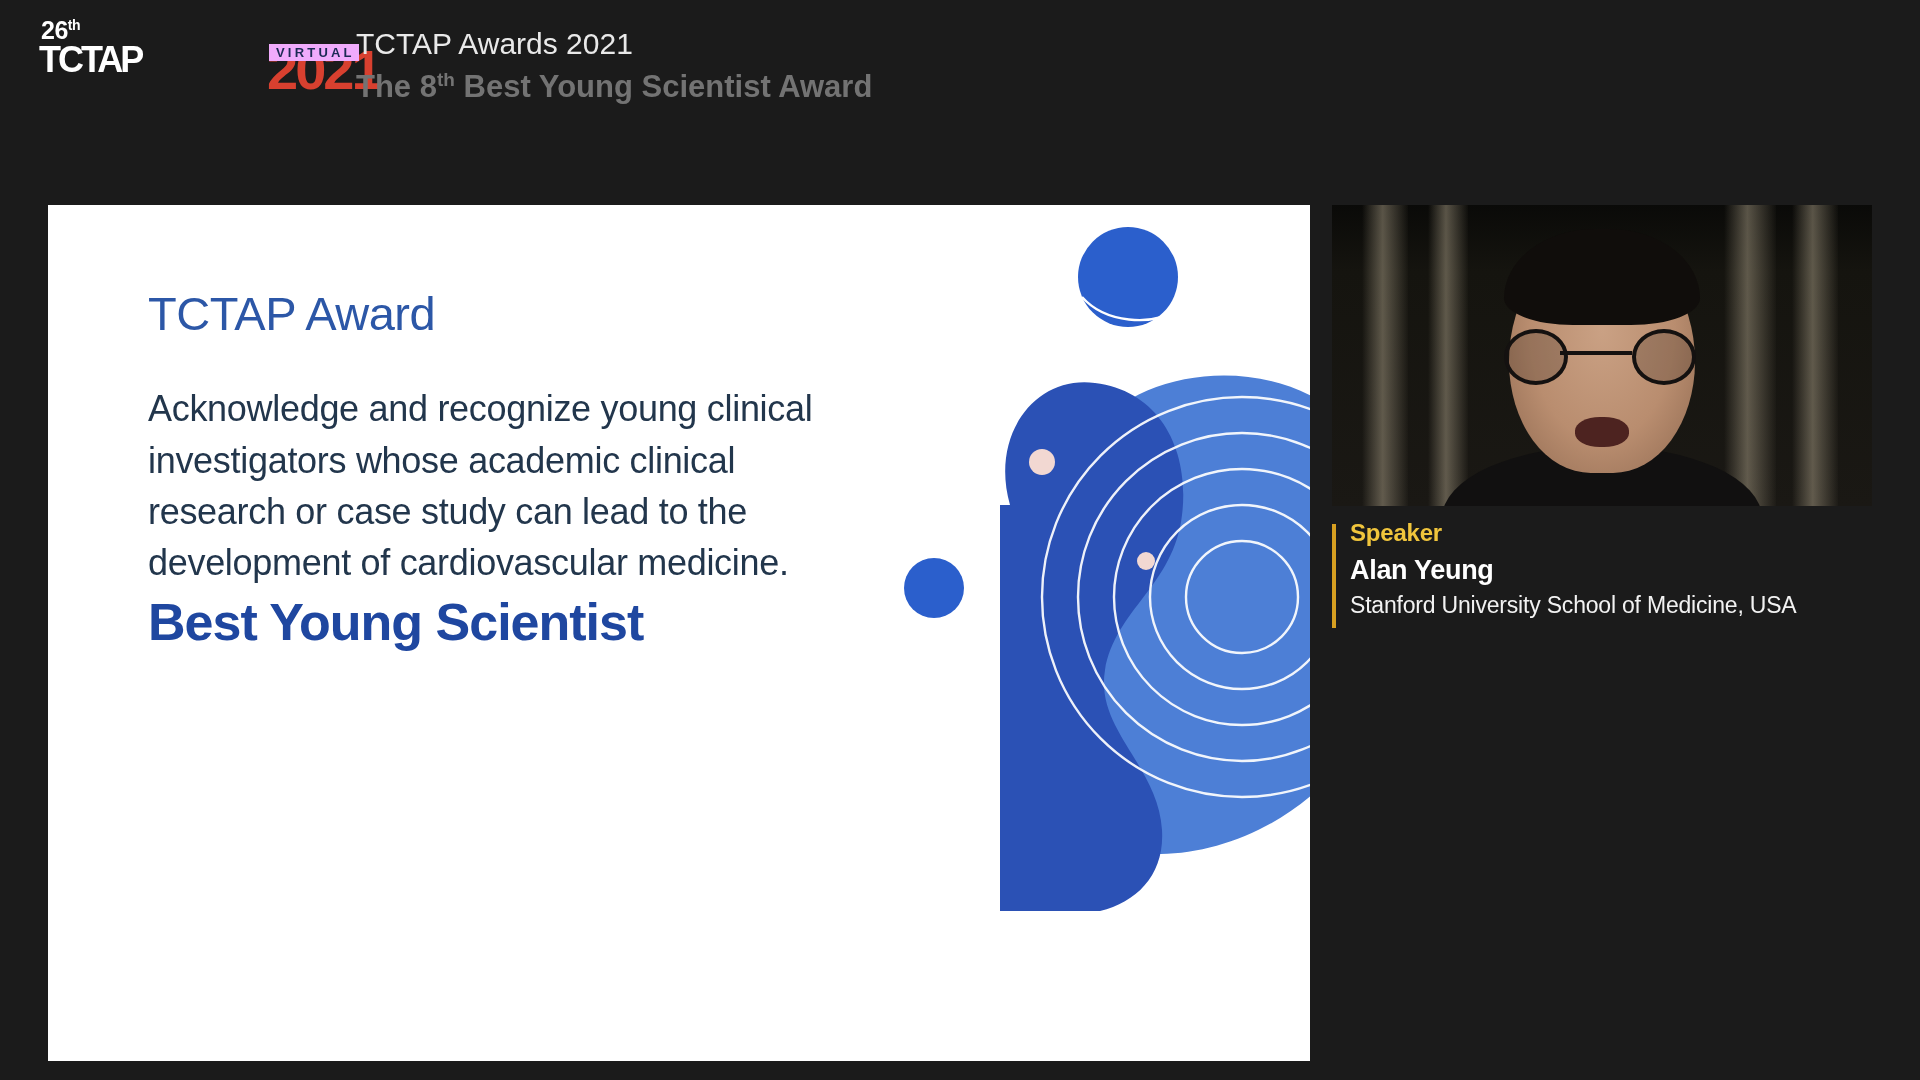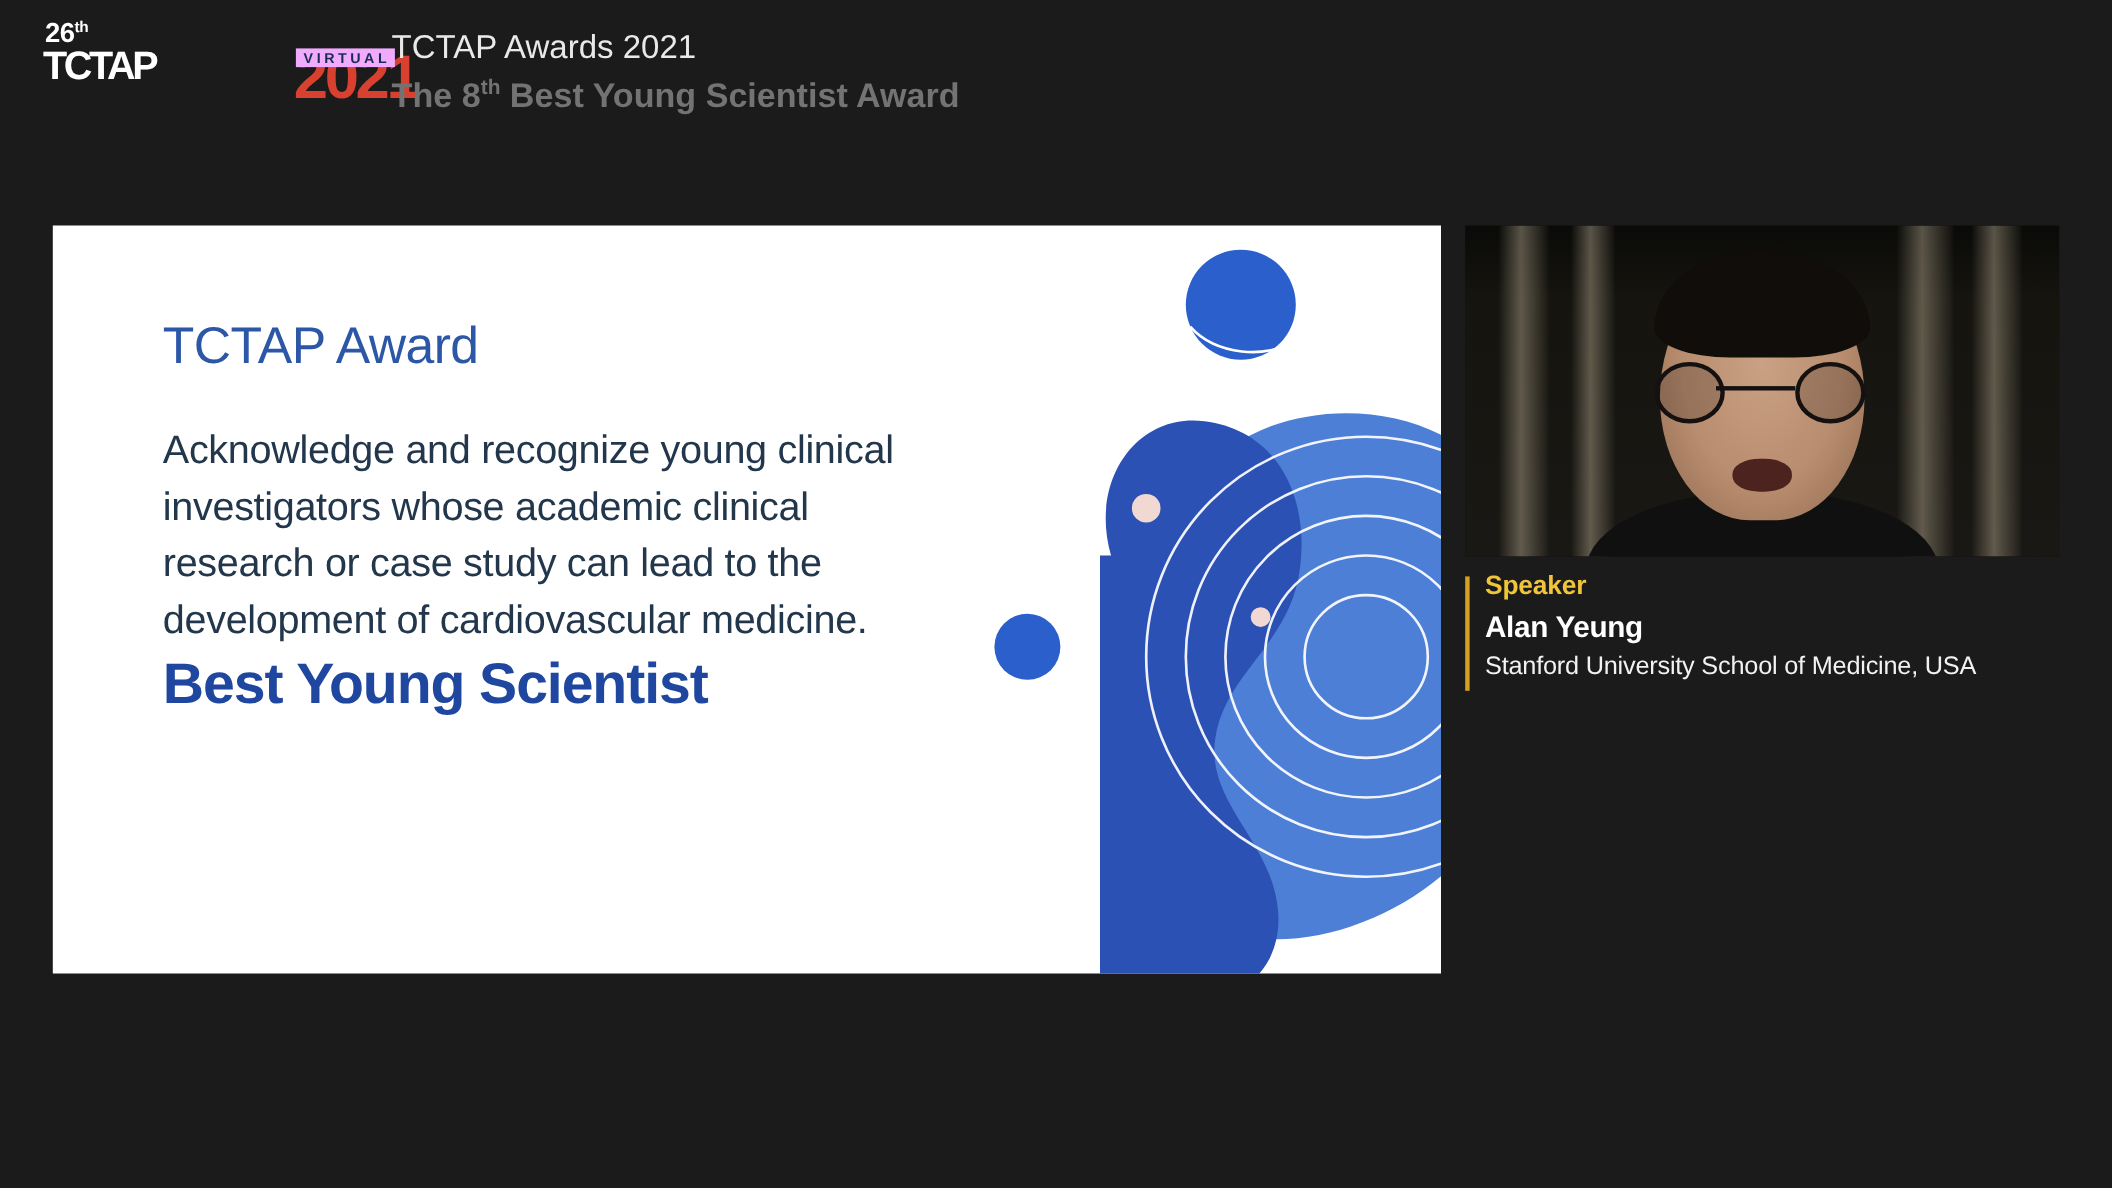--- a/index.html
+++ b/index.html
@@ -107,21 +107,21 @@
     vertical-align: super;
     line-height: 0;
   }
 
   
   #slide {
     position: absolute;
     left: 48px;
     top: 205px;
     width: 1262px;
-    height: 680px;
+    height: 856px;
     background: #ffffff;
     overflow: hidden;
   }
   #slide-art {
     position: absolute;
     right: 0; top: 0;
     width: 420px;
     height: 706px;
     overflow: hidden;
   }

